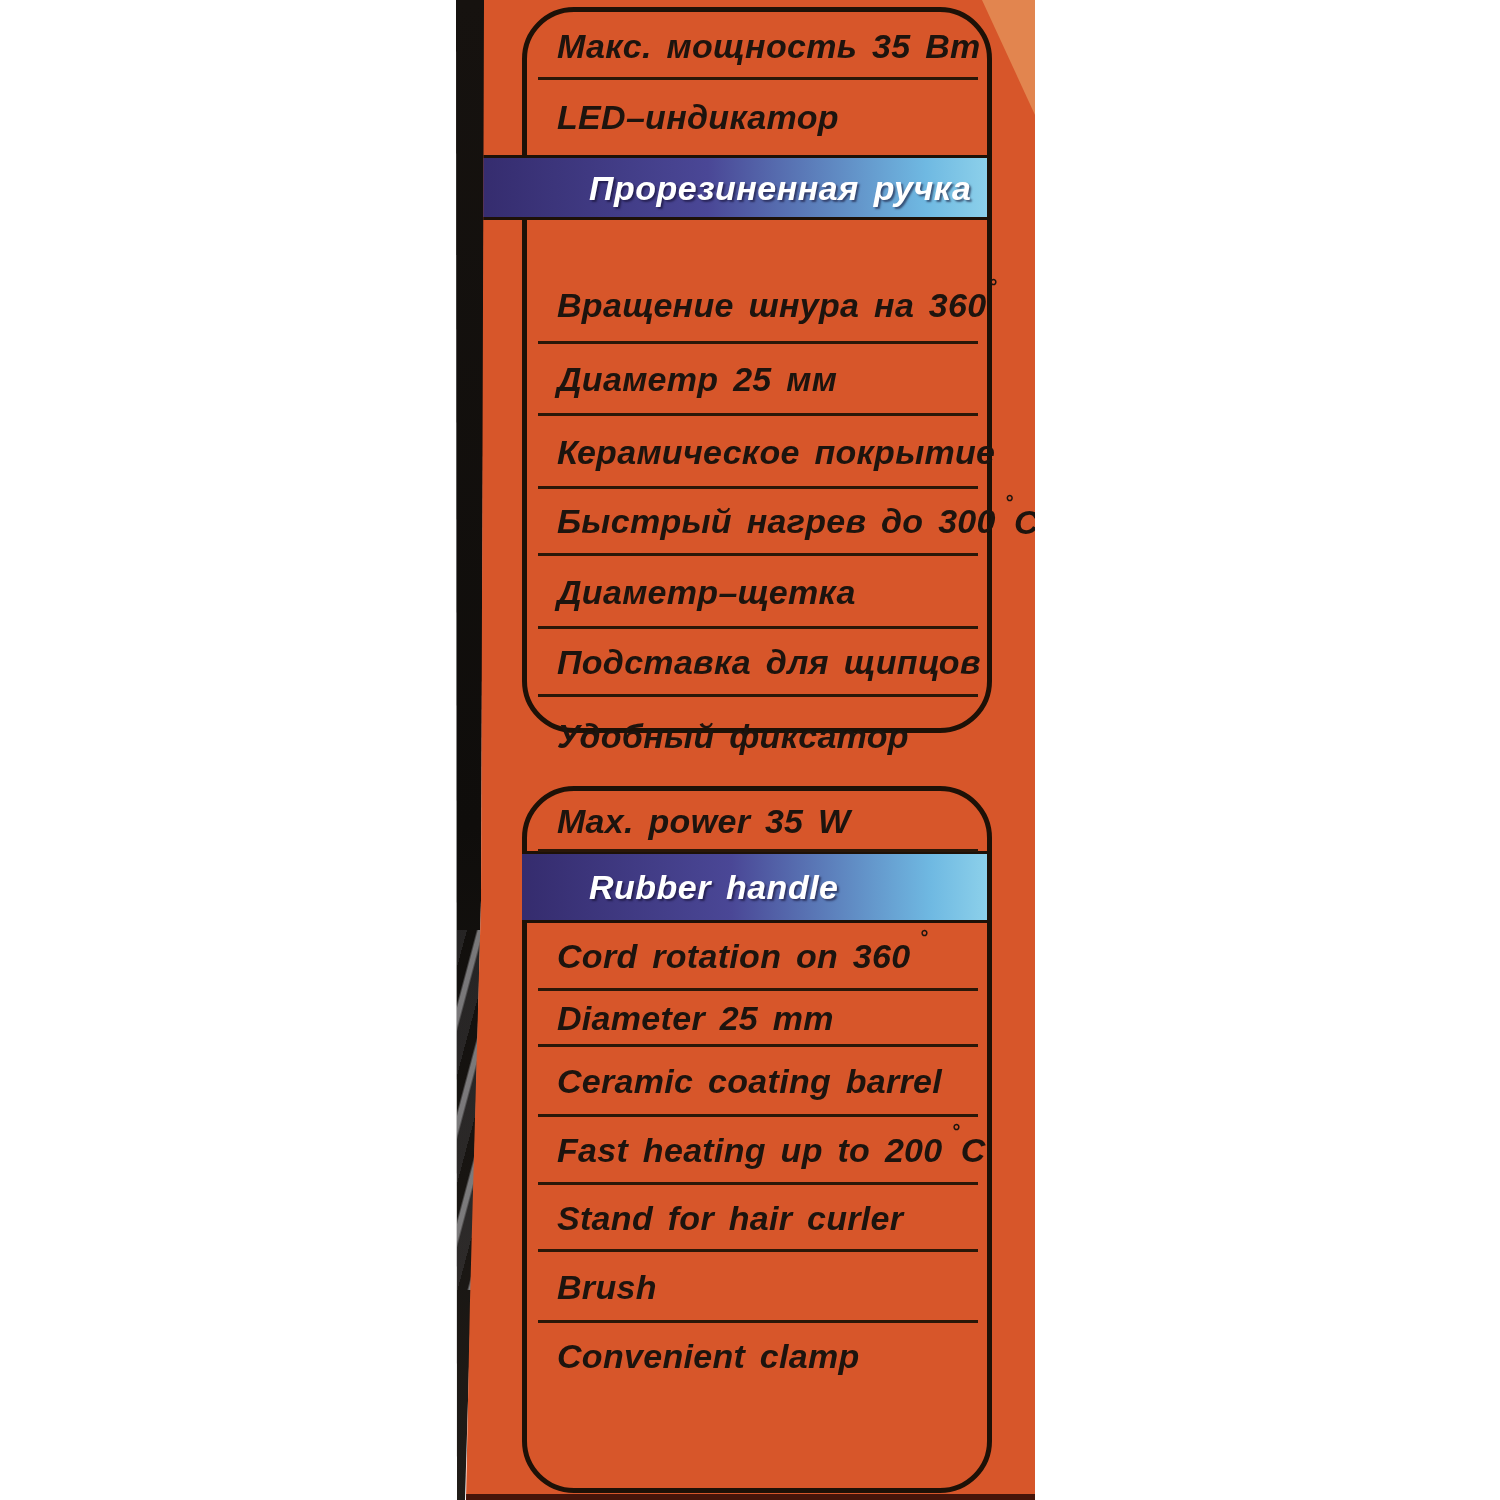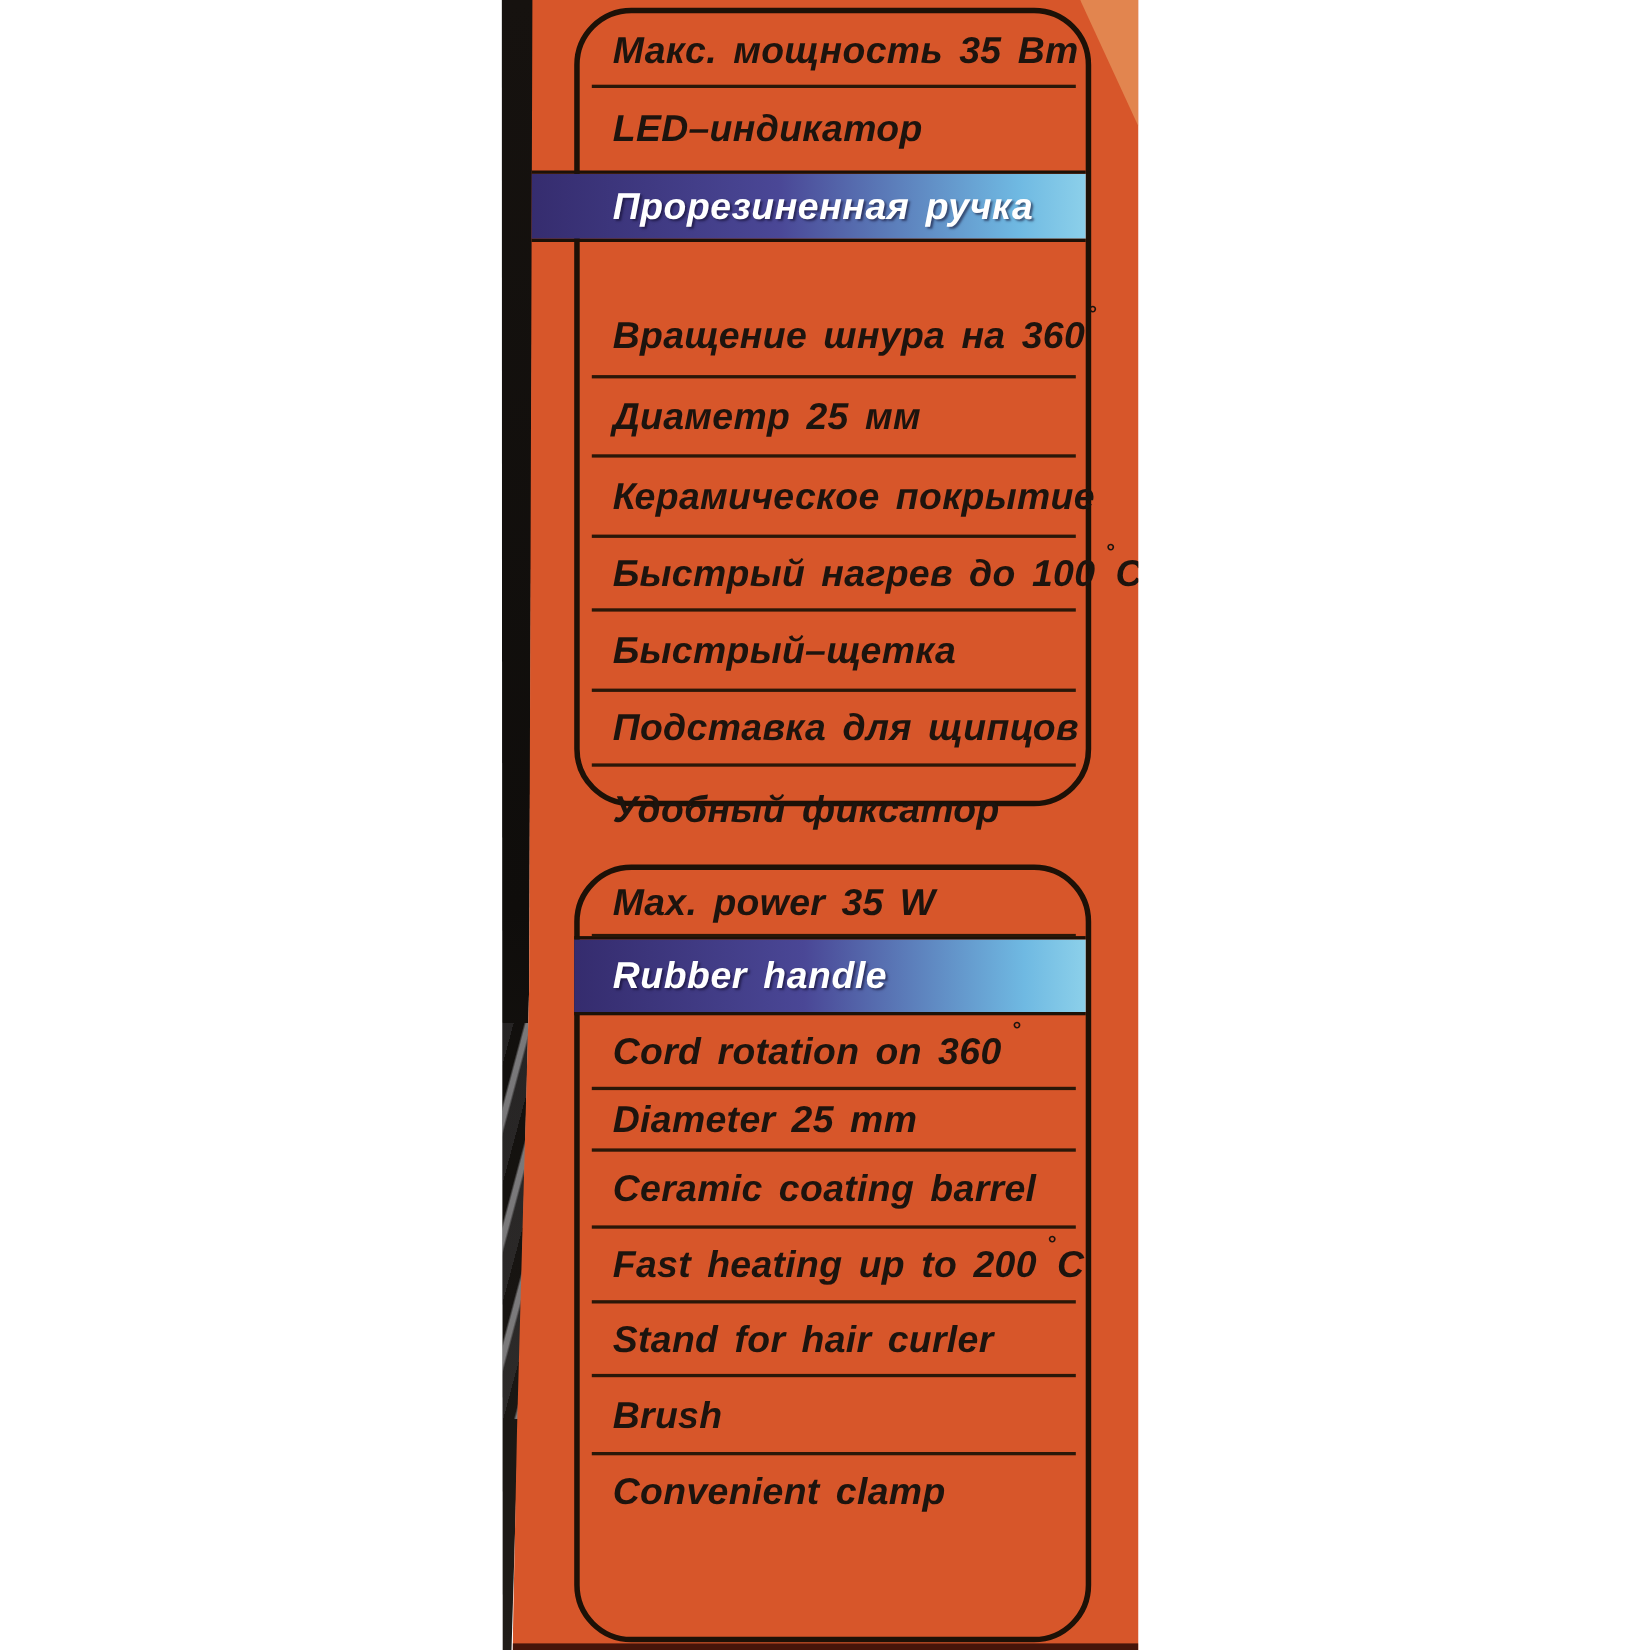--- a/index.html
+++ b/index.html
@@ -86,20 +86,21 @@
       var(--bar-gradient-right,#6fb9e2) 88%,
       #8cd0ea 100%);
   }
   .bar .bt{
     font-size:34px;line-height:1;
     font-weight:bold;font-style:italic;
     letter-spacing:0.5px;word-spacing:5px;
     color:var(--bar-text,#ffffff);
     text-shadow:2px 2px 2px rgba(15,10,40,0.55);
     white-space:pre;
+    margin-left:32px;
   }
   .panel-ru .bar{margin-left:-48px;width:calc(100% + 48px);padding-left:78px;}
   .panel-en .bar{margin-left:-5px;width:calc(100% + 5px);padding-left:35px;}
   
   .panel-ru > :nth-child(1){height:67px;}
   .panel-ru > :nth-child(2){height:76px;}
   .panel-ru > :nth-child(3){height:65px;}
   .panel-ru > :nth-child(4){height:75px;margin-top:48px;}
   .panel-ru > :nth-child(5){height:72px;}
   .panel-ru > :nth-child(6){height:73px;}
@@ -144,24 +145,24 @@
       <div class="row divided">
         <span class="t"><span>Вращение шнура на 360</span><sup class="deg">°</sup></span>
       </div>
       <div class="row divided">
         <span class="t"><span>Диаметр 25 мм</span></span>
       </div>
       <div class="row divided">
         <span class="t"><span>Керамическое покрытие</span></span>
       </div>
       <div class="row divided">
-        <span class="t"><span>Быстрый нагрев до 100</span><sup class="deg gap">°</sup><span class="tail">С</span></span>
-      </div>
-      <div class="row divided">
-        <span class="t"><span>Быстрый–щетка</span></span>
+        <span class="t"><span>Быстрый нагрев до 300</span><sup class="deg gap">°</sup><span class="tail">С</span></span>
+      </div>
+      <div class="row divided">
+        <span class="t"><span>Диаметр–щетка</span></span>
       </div>
       <div class="row divided">
         <span class="t"><span>Подставка для щипцов</span></span>
       </div>
       <div class="row">
         <span class="t"><span>Удобный фиксатор</span></span>
       </div>
     </div>
 
     <div class="panel panel-en">

